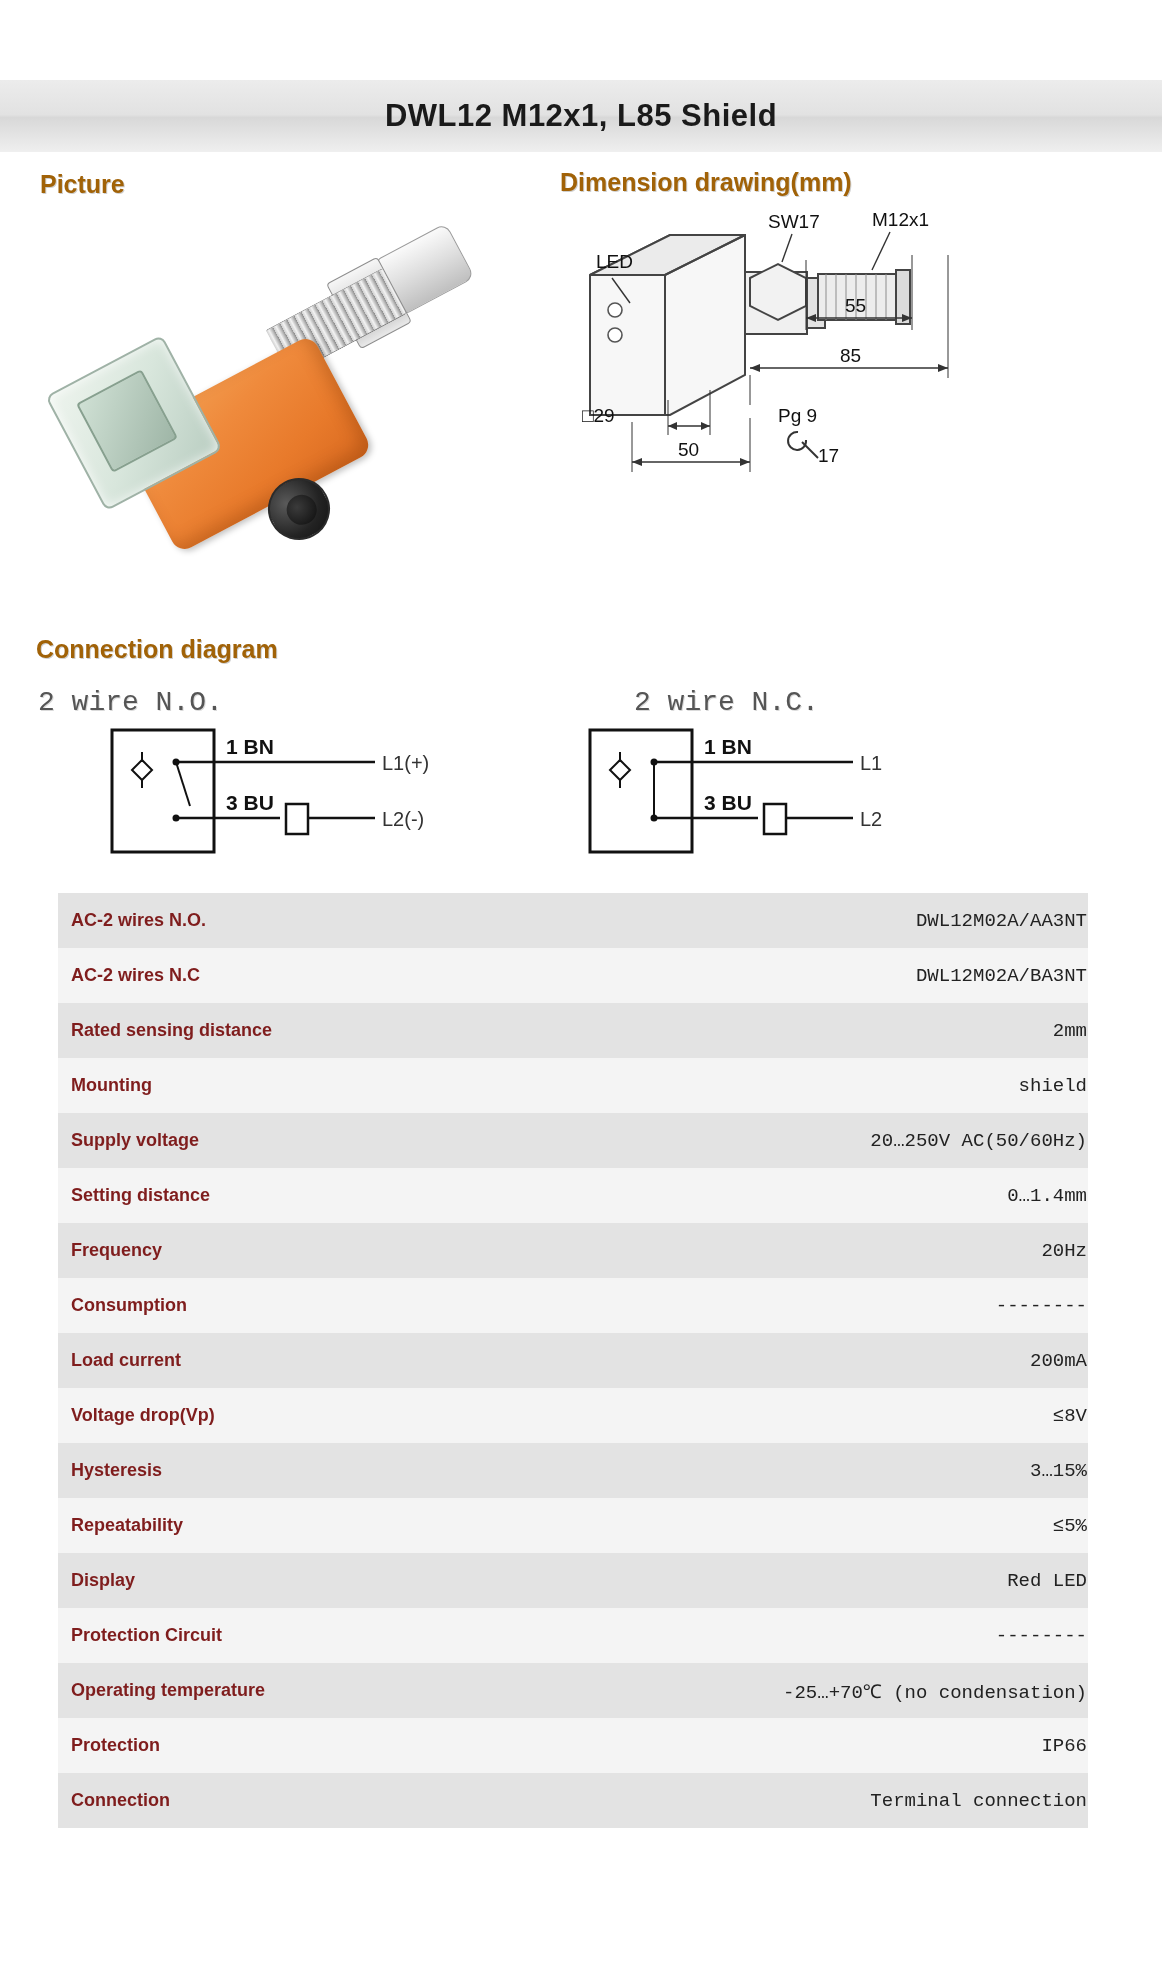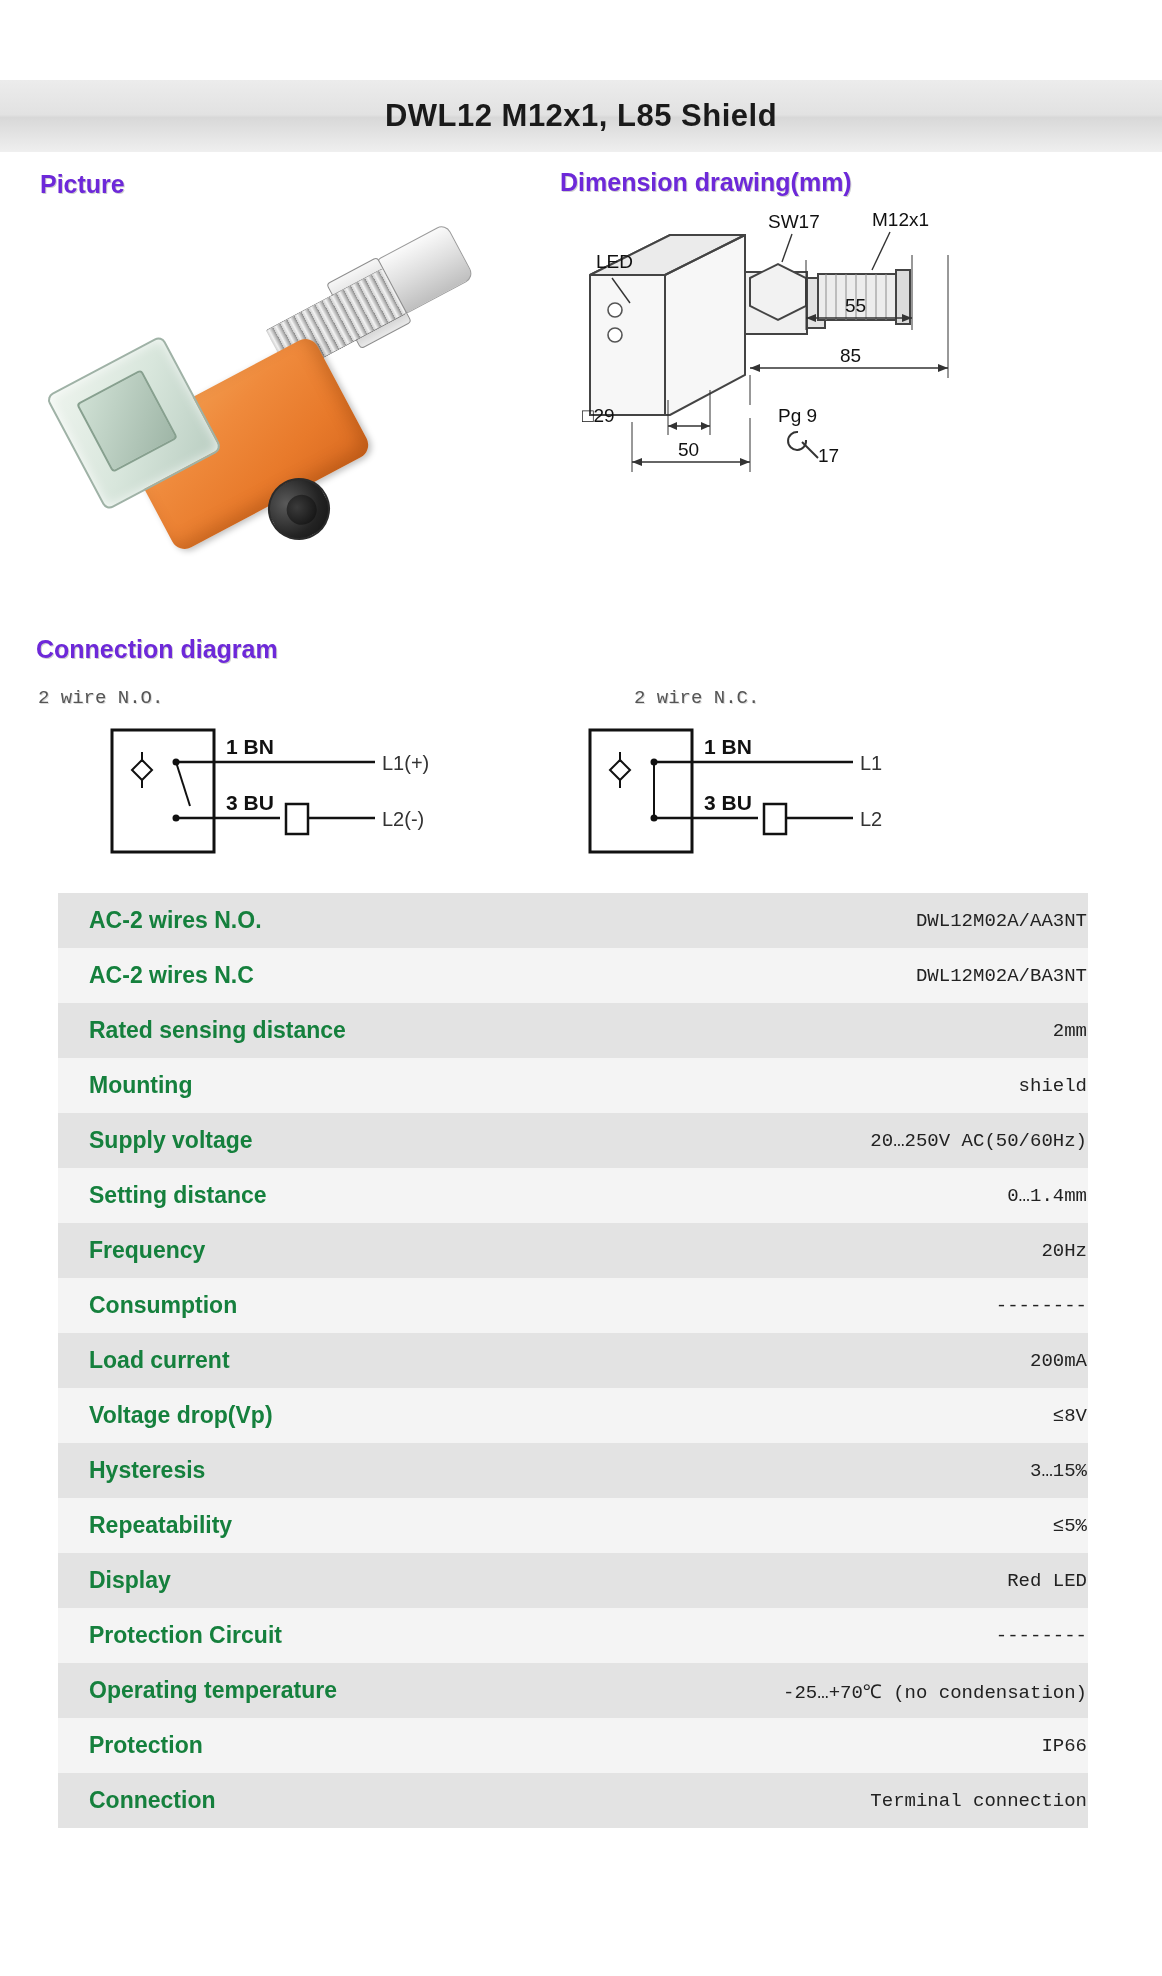--- a/index.html
+++ b/index.html
@@ -16,30 +16,30 @@
     position: absolute; left: 0; top: 38px; width: 1162px; height: 72px;
     background: linear-gradient(to bottom, #ececec 0%, #e2e2e2 48%, #d8d8d8 52%, #efefef 100%);
     display: flex; align-items: center; justify-content: center; margin-top: 42px;
   }
   .titlebar .title {
     font-size: 31px; font-weight: bold; color: #1a1a1a; letter-spacing: 0.5px;
   }
 
   
   .heading {
-    position: absolute; font-size: 25px; font-weight: bold; color: #6d28d9;
+    position: absolute; font-size: 25px; font-weight: bold; color: #a16207;
     text-shadow: 1px 1px 0 #cfcfcf;
   }
   #h-picture { left: 40px; top: 170px; }
   #h-dim     { left: 560px; top: 168px; }
   #h-conn    { left: 36px; top: 635px; }
 
   .subheading {
     position: absolute; font-family: "Liberation Mono", monospace;
-    font-size: 19px; color: #555; letter-spacing: 0px;
+    font-size: 28px; color: #555; letter-spacing: 0px;
     text-shadow: 1px 1px 0 #dadada;
   }
   #sh-no { left: 38px; top: 687px; }
   #sh-nc { left: 598px; top: 687px; margin-left: 36px; }
 
   
   .pic-area { position: absolute; left: 40px; top: 210px; width: 480px; height: 380px; }
 
   
   .sensor { position: absolute; left: 0; top: 0; width: 480px; height: 380px; }
@@ -109,22 +109,22 @@
   
   .spec-table {
     position: absolute; left: 58px; top: 893px; width: 1030px;
     border-collapse: collapse;
   }
   .spec-table tr { height: 55px; }
   .spec-table td { vertical-align: middle; }
   .spec-table tr:nth-child(odd)  { background: #e3e3e3; }
   .spec-table tr:nth-child(even) { background: #f4f4f4; }
   .spec-table td.k {
-    width: 430px; padding-left: 31px;
-    font-size: 23px; font-weight: bold; color: #15803d;
+    width: 430px; padding-left: 13px;
+    font-size: 18px; font-weight: bold; color: #7f1d1d;
   }
   .spec-table td.v {
     font-family: "Liberation Mono", monospace;
     font-size: 19px; color: #222; text-align: right; padding-left: 60px;
   }
 
   
   .wm {
     position: absolute; font-family: "Liberation Sans", sans-serif;
     color: rgba(120,120,120,0.16); font-size: 15px;

